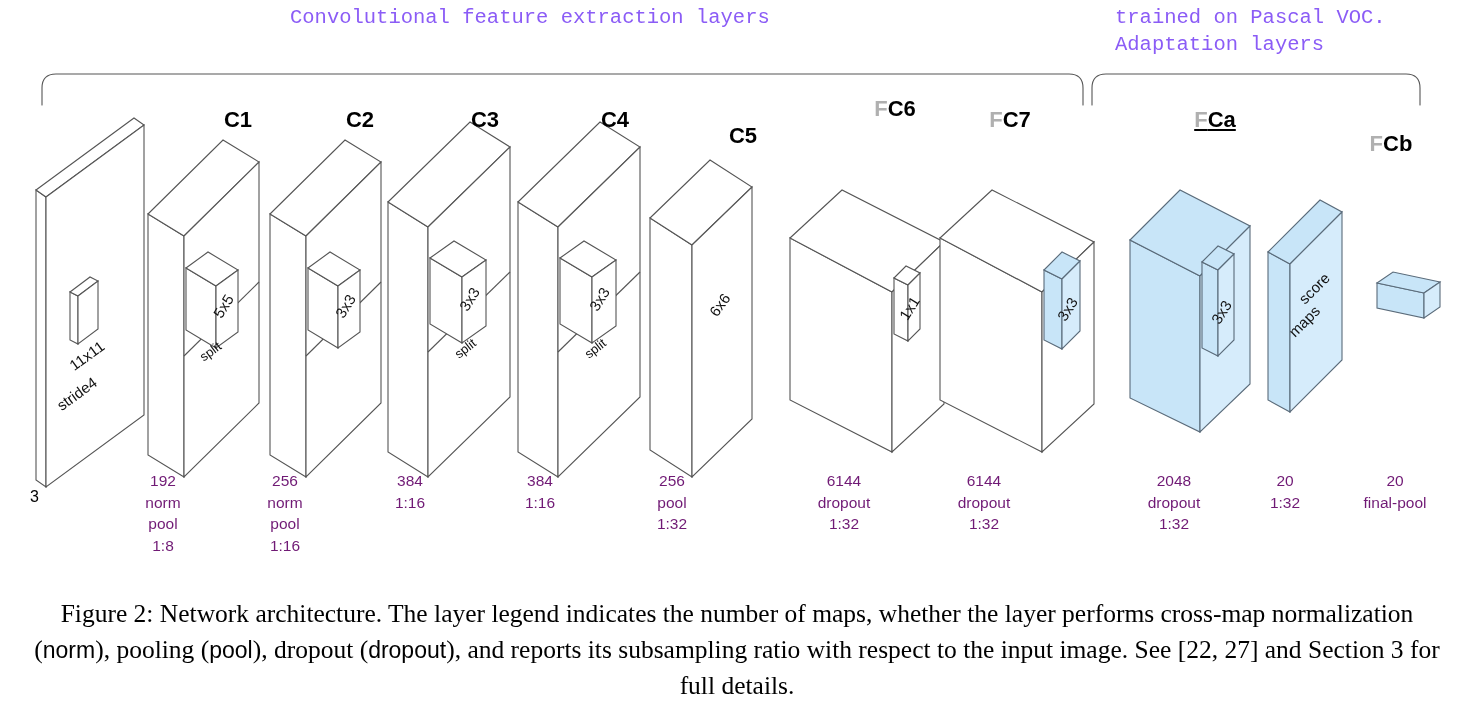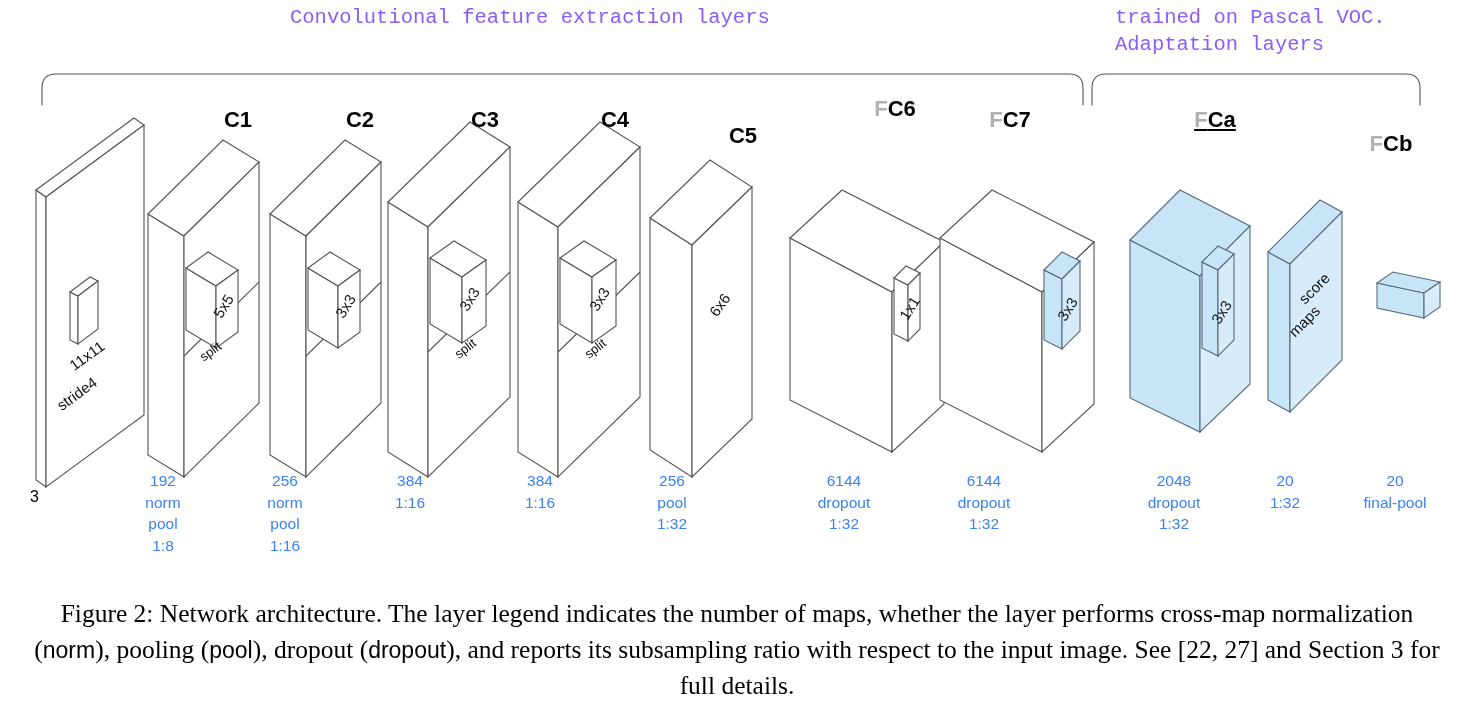--- a/index.html
+++ b/index.html
@@ -6,21 +6,21 @@
   body{width:1472px;height:716px;font-family:"Liberation Sans",sans-serif;color:#000;overflow:hidden;}
   #stage{position:relative;width:1472px;height:716px;}
   svg#diagram{position:absolute;left:0;top:0;width:1472px;height:600px;}
 
   .hdr{position:absolute;font-family:Liberation Mono, monospace;
        font-size:20.5px;line-height:27px;color:#8b5cf6;}
   .layername{position:absolute;font-family:"Liberation Sans",sans-serif;font-size:22px;
        font-weight:bold;color:#000;text-align:center;white-space:nowrap;}
   .layername .f{color:#b0b0b0;}
   .legend{position:absolute;font-family:"Liberation Sans",sans-serif;font-size:15.5px;
-       line-height:21.5px;color:#3b82f6;text-align:center;white-space:nowrap;}
+       line-height:21.5px;color:#701a75;text-align:center;white-space:nowrap;}
   .inputnum{position:absolute;font-family:"Liberation Sans",sans-serif;font-size:16px;color:#000;}
 
   .caption{position:absolute;left:22px;top:596px;width:1430px;
        font-family:"Liberation Serif",serif;font-size:25.5px;line-height:36px;color:#000;
        text-align:center;}
   .caption .mono{font-family:"Liberation Sans",sans-serif;font-size:23px;}
   .kl{font-family:"Liberation Sans",sans-serif;font-size:15px;fill:#111;}
   .kl-sm{font-family:"Liberation Sans",sans-serif;font-size:13px;fill:#111;}
 </style>
 </head>

